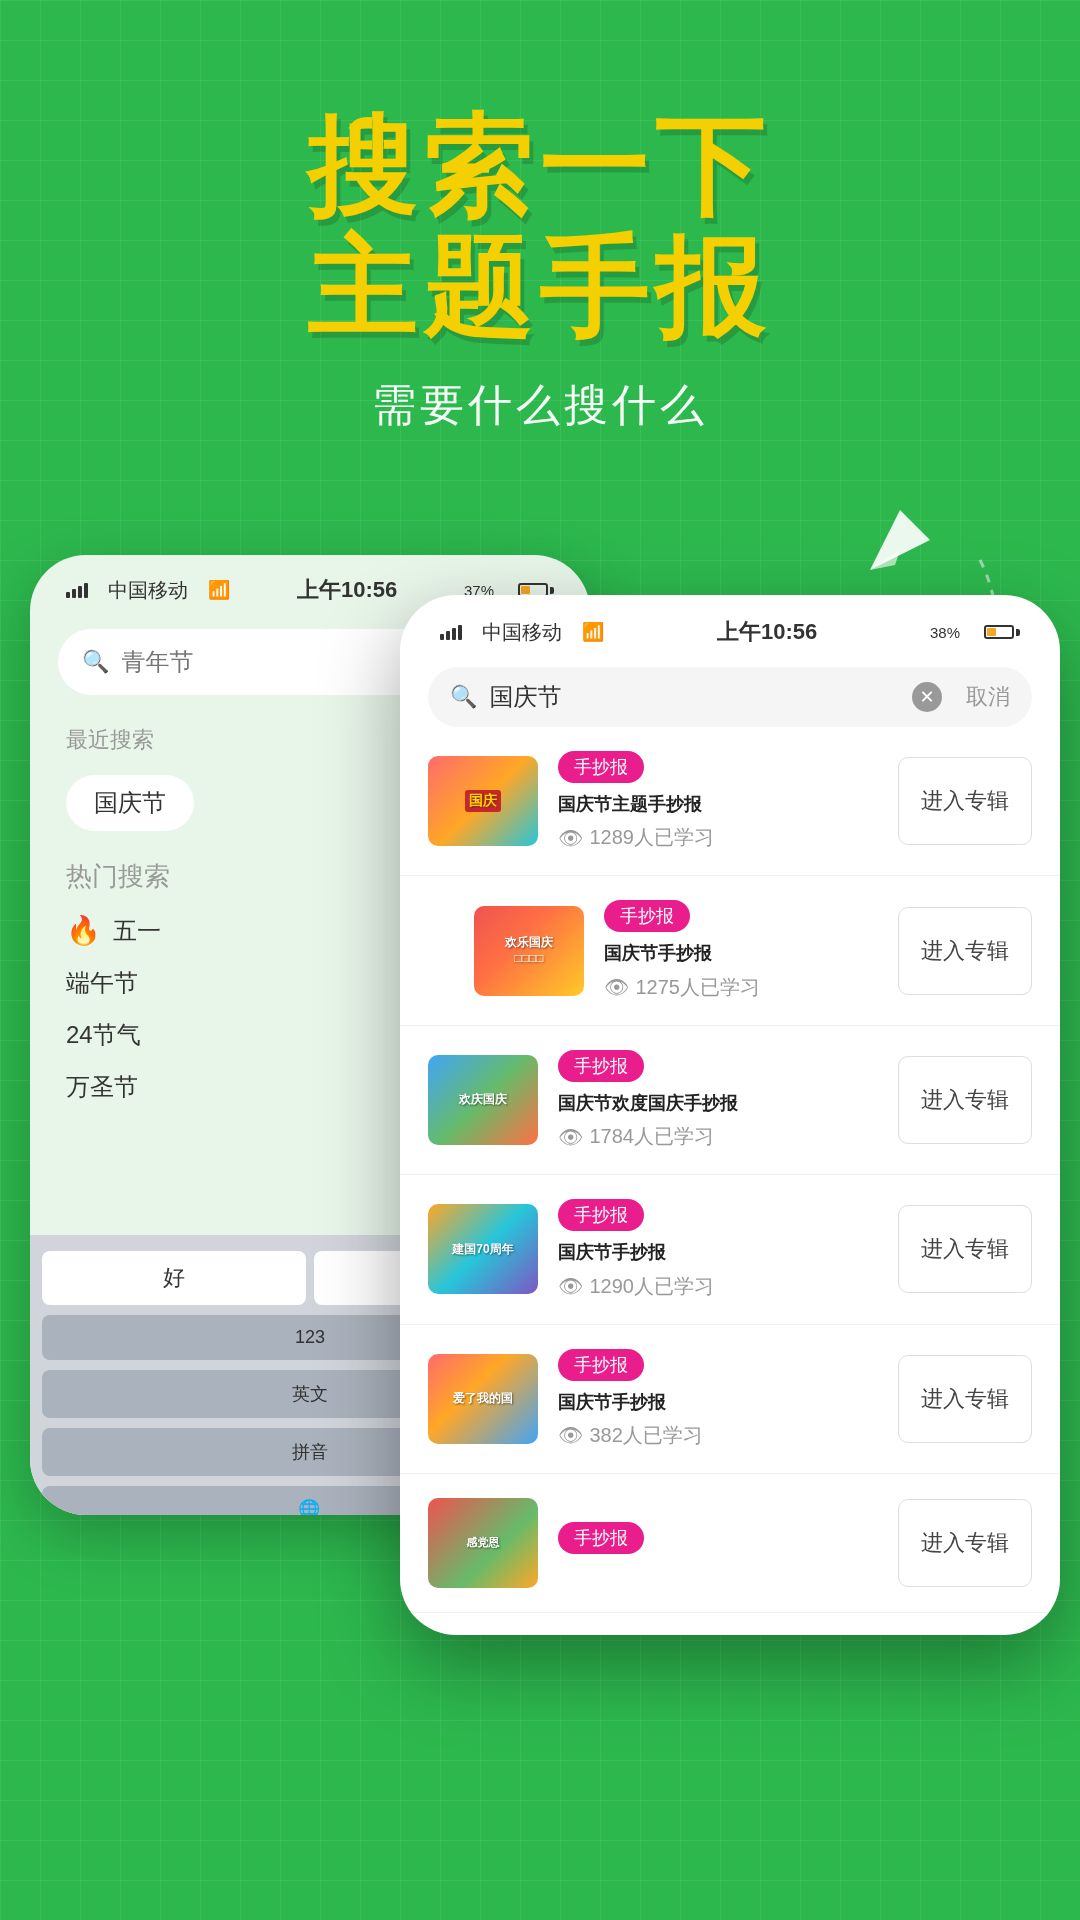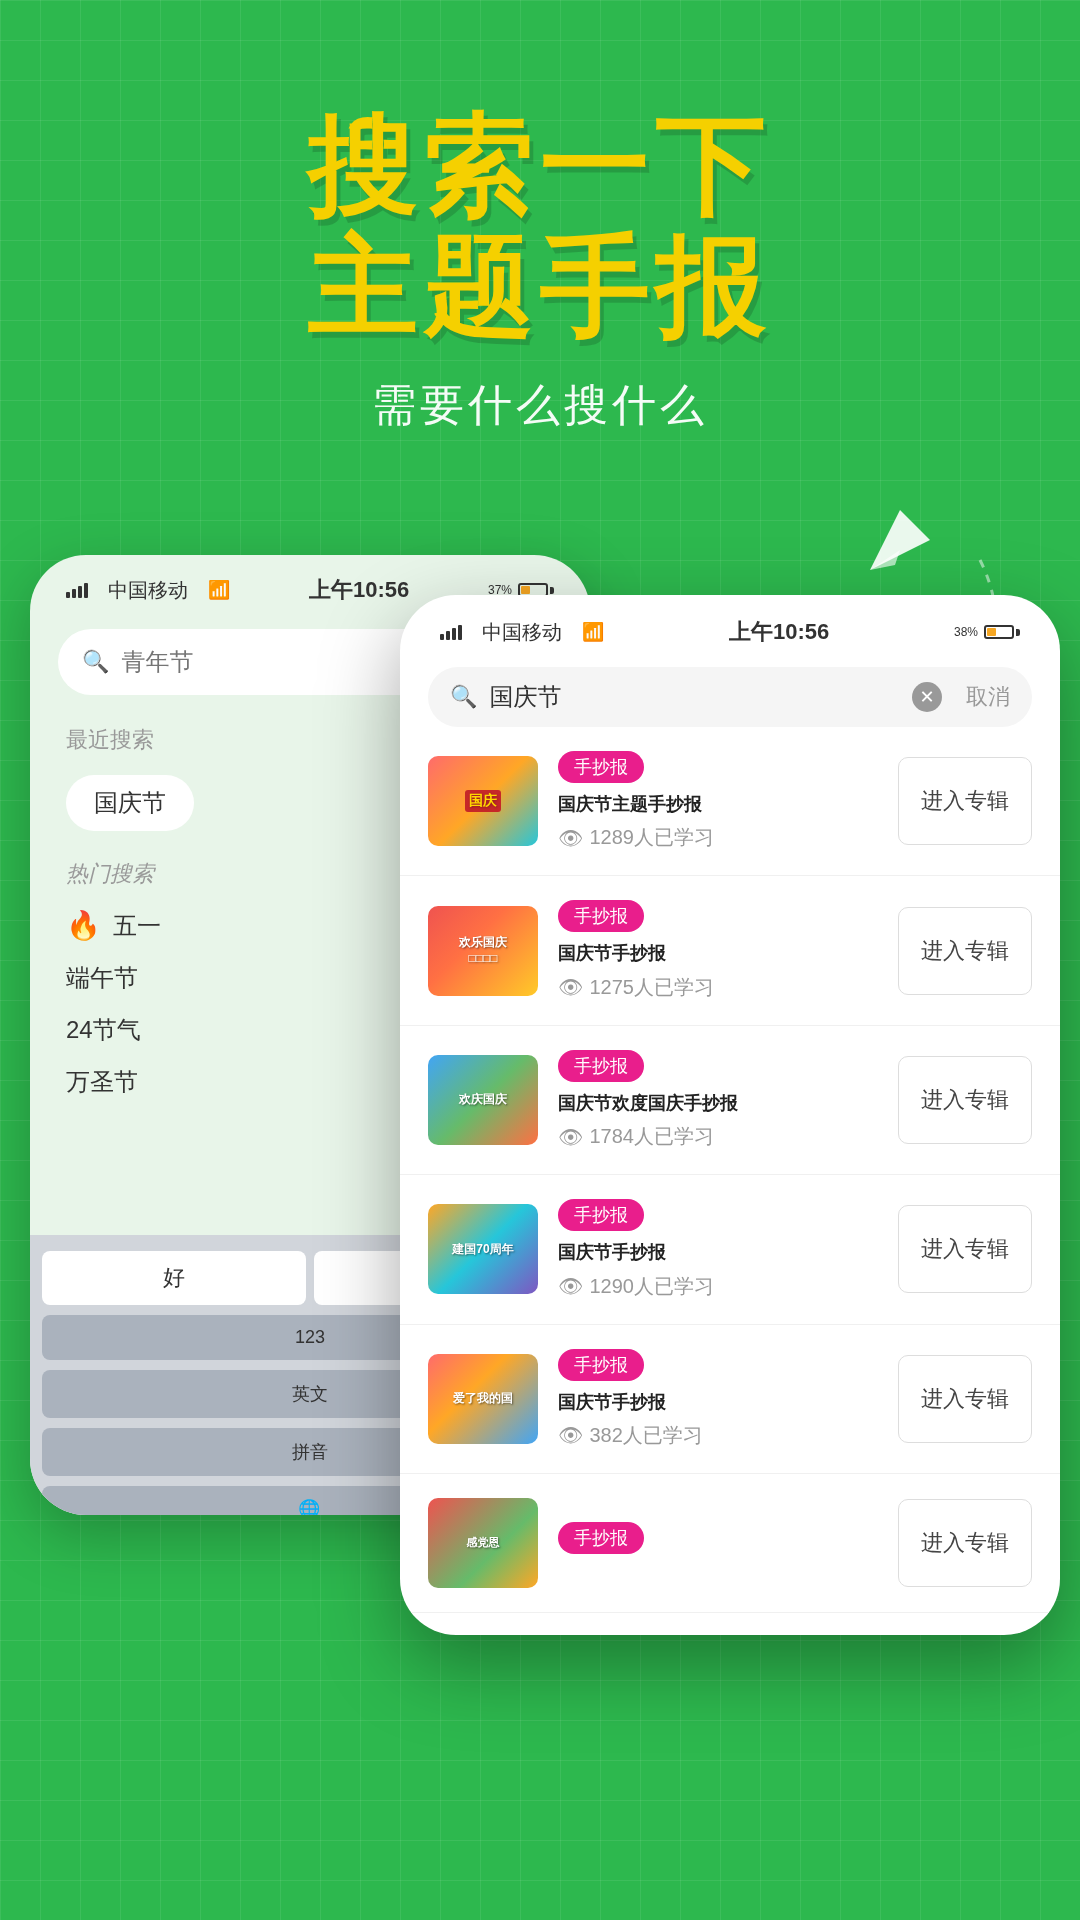--- a/index.html
+++ b/index.html
@@ -112,21 +112,21 @@
       display: flex;
       justify-content: space-between;
       align-items: center;
       padding: 20px 36px 0;
       font-size: 20px;
       color: #333;
     }
 
     .status-left { display: flex; align-items: center; gap: 20px; font-size: 20px; }
     .status-center { font-size: 22px; font-weight: 600; }
-    .status-right { display: flex; align-items: center; gap: 6px; font-size: 12px; }
+    .status-right { display: flex; align-items: center; gap: 24px; font-size: 15px; }
 
     .phone-back-search {
       margin: 24px 28px 0;
       display: flex;
       align-items: center;
       background: white;
       border-radius: 50px;
       padding: 14px 24px;
       gap: 12px;
     }
@@ -154,21 +154,21 @@
     }
 
     .tag-item {
       background: white;
       border-radius: 50px;
       padding: 12px 28px;
       font-size: 24px;
       color: #333;
     }
 
-    .hot-label { font-size: 22px; color: #999; margin-bottom: 20px; margin-top: 10px; font-style: italic; }
+    .hot-label { font-size: 26px; color: #999; margin-bottom: 20px; margin-top: 10px; }
 
     .hot-item {
       display: flex; align-items: center; gap: 12px;
       font-size: 24px; color: #333; margin-bottom: 20px;
     }
 
     .hot-icon { color: #ff6b35; font-size: 28px; }
 
     
     .keyboard-area {
@@ -268,21 +268,21 @@
       width: 110px;
       height: 90px;
       border-radius: 10px;
       overflow: hidden;
       flex-shrink: 0;
       background: #f0f0f0;
     }
 
     
     .thumb-1 { background: linear-gradient(135deg, #ff6b6b 0%, #ffa726 50%, #26c6da 100%); }
-    .thumb-2 { background: linear-gradient(135deg, #ef5350 0%, #ff7043 40%, #ffca28 100%); }
+    .thumb-2 { background: linear-gradient(135deg, #ef5350 0%, #ff7043 40%, #ffca28 100%); margin-left: 46px; }
     .thumb-3 { background: linear-gradient(135deg, #42a5f5 0%, #66bb6a 50%, #ff7043 100%); }
     .thumb-4 { background: linear-gradient(135deg, #ffa726 0%, #26c6da 50%, #7e57c2 100%); }
     .thumb-5 { background: linear-gradient(135deg, #ff6b6b 0%, #ffa726 40%, #42a5f5 100%); }
     .thumb-6 { background: linear-gradient(135deg, #ef5350 0%, #66bb6a 60%, #ffa726 100%); }
 
     .result-info {
       flex: 1;
     }
 
     .result-badge {

